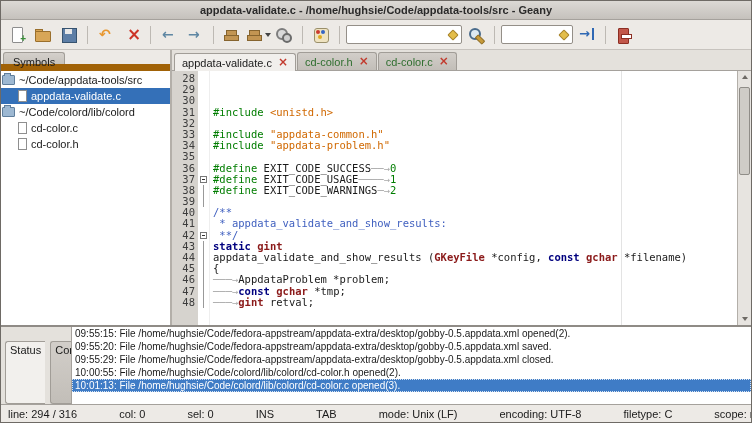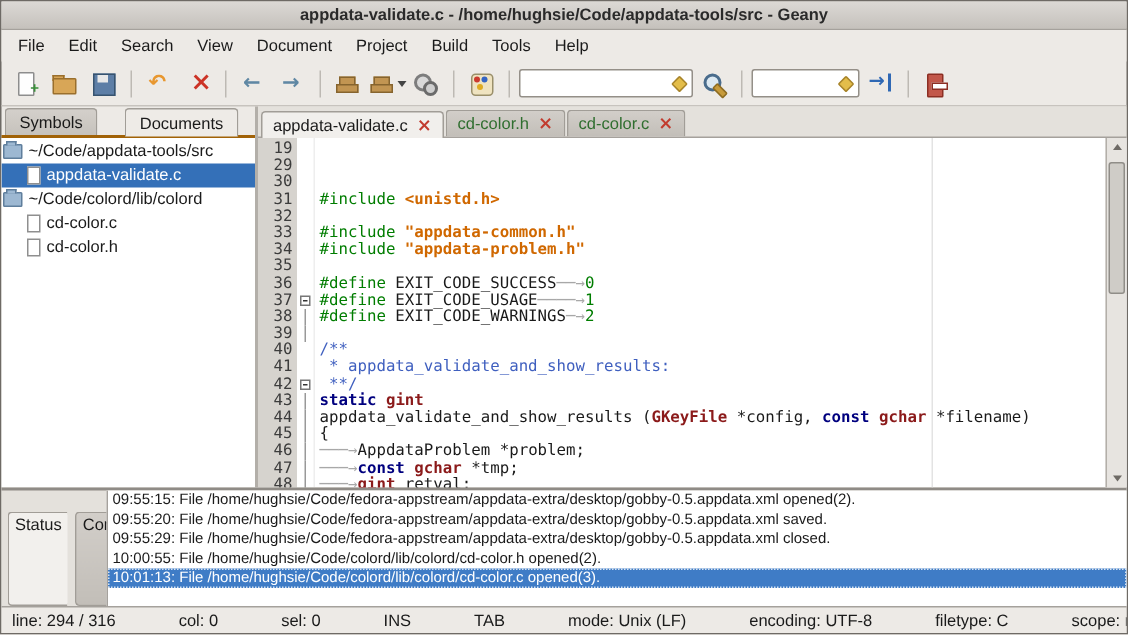--- a/index.html
+++ b/index.html
@@ -52,21 +52,21 @@
   .ic-quit::after { left:6px; top:8px; width:9px; height:3px; background:#fff; border:1px solid #8c2e23; }
   .clear-icon { width:11px; height:11px; position:relative; flex:none; }
   .clear-icon::after { content:""; position:absolute; left:2px; top:2px; width:6px; height:6px; background:#e3bd4a; border:1px solid #a8842a; transform:rotate(45deg); border-radius:1px; }
   .caret { width:0; height:0; border-left:3px solid transparent; border-right:3px solid transparent; border-top:4px solid #444; margin-left:1px; flex:none; }
 
   
   .main { flex:1; display:flex; min-height:0; }
 
   
   .sidebar { width:171px; flex:none; display:flex; flex-direction:column; border-right:2px solid #b3afa9; }
-  .side-tabs { height:21px; flex:none; display:flex; gap:18px; padding:2px 2px 0 2px; border-bottom:2px solid #a16207;align-items:flex-end; }
+  .side-tabs { height:21px; flex:none; display:flex; gap:4px; padding:2px 2px 0 2px; border-bottom:7px solid #a16207; }
   .side-tab { padding:3px 9px 2px; border:1px solid #a19d97; border-bottom:none; border-radius:3px 3px 0 0;
               background:linear-gradient(#d4d0cb,#c6c2bc); white-space:nowrap; }
   .side-tab.active { background:#eeebe7; position:relative; top:1px; padding-top:4px; }
   .tree { flex:1; background:#fff; overflow:hidden; padding-top:1px; }
   .tree-row { height:16px; display:flex; align-items:center; gap:4px; padding-left:1px; white-space:nowrap; overflow:hidden; }
   .tree-row.child { padding-left:17px; }
   .tree-row.selected { background:var(--sel,#3470b8); color:#fff; }
   .tree-folder-icon { width:13px; height:10px; background:#9db8d2; border:1px solid #5f7e9c; border-radius:1px; position:relative; flex:none; }
   .tree-folder-icon::before { content:""; position:absolute; top:-3px; left:1px; width:5px; height:2px; background:#9db8d2; border:1px solid #5f7e9c; border-bottom:none; }
   .tree-file-icon { width:9px; height:12px; background:#fff; border:1px solid #8f8f8f; flex:none; }
@@ -85,21 +85,21 @@
   .foldcol { width:12px; flex:none; background:#fff; border-right:1px solid #eee; padding-top:2px; }
   .fcell { height:11.2px; display:flex; align-items:center; justify-content:center; }
   .fold-box { width:7px; height:7px; border:1px solid #777; background:#fff; position:relative; }
   .fold-box::after { content:""; position:absolute; left:1px; right:1px; top:2px; height:1px; background:#333; }
   .fold-vline { width:1px; height:100%; background:#999; }
   .codecol { flex:1; min-width:0; position:relative; overflow:hidden; white-space:pre; padding:2px 0 0 3px; }
   .longline-marker { position:absolute; top:0; bottom:0; left:65ch; width:1px; background:#e3e3e3; }
   .cline { height:11.2px; position:relative; z-index:1; }
   .sg-plain { color:#1a1a1a; }
   .sg-pre { color:#007d00; }
-  .sg-str { color:#d06800;font-weight:bold; }
+  .sg-str { color:#d06800; }
   .sg-num { color:#007d00; }
   .sg-kw  { color:#00007f; font-weight:bold; }
   .sg-typ { color:#8b1a1a; font-weight:bold; }
   .sg-cmt { color:#3f5fbf; }
   .sg-ws  { color:#a8a8a8; }
   .vscroll { width:14px; flex:none; background:#e7e4e0; border-left:1px solid #b3afa9; position:relative; }
   .vscroll::before, .vscroll::after { content:""; position:absolute; left:4px; border-left:3px solid transparent; border-right:3px solid transparent; }
   .vscroll::before { top:4px; border-bottom:4px solid #6e6a65; }
   .vscroll::after { bottom:4px; border-top:4px solid #6e6a65; }
   .vthumb { position:absolute; left:1px; right:1px; top:16px; height:88px; background:#cfccc7; border:1px solid #908d88; border-radius:2px; }
@@ -118,31 +118,20 @@
   .statusbar { height:18px; flex:none; border-top:1px solid #a5a19c; display:flex; align-items:center; padding:0 7px; gap:42px; background:#edeae6; white-space:nowrap; overflow:hidden; }
 </style>
 </head>
 <body>
 
 <div id="window">
   <div class="titlebar">
     <span>appdata-validate.c - /home/hughsie/Code/appdata-tools/src - Geany</span>
   </div>
 
-  <div class="menubar" id="menubar">
-      <div class="menu-item">File</div>
-      <div class="menu-item">Edit</div>
-      <div class="menu-item">Search</div>
-      <div class="menu-item">View</div>
-      <div class="menu-item">Document</div>
-      <div class="menu-item">Project</div>
-      <div class="menu-item">Build</div>
-      <div class="menu-item">Tools</div>
-      <div class="menu-item">Help</div>
-    </div>
 
   <div class="toolbar" id="toolbar">
       <div class="tb-btn">
         <span class="icon ic-new-file"></span>
       </div>
       <div class="tb-btn">
         <span class="icon ic-open-folder"></span>
       </div>
       <div class="tb-btn">
         <span class="icon ic-save"></span>
@@ -195,21 +184,20 @@
       <div class="tb-sep"></div>
       <div class="tb-btn">
         <span class="icon ic-quit"></span>
       </div>
     </div>
 
   <div class="main">
     <div class="sidebar">
       <div class="side-tabs" id="sidetabs">
           <div class="side-tab">Symbols</div>
-          <div class="side-tab active">Documents</div>
         </div>
       <div class="tree" id="tree">
           <div class="tree-row">
             <span class="tree-folder-icon"></span>
             <span>~/Code/appdata-tools/src</span>
           </div>
           <div class="tree-row child selected">
             <span class="tree-file-icon"></span>
             <span>appdata-validate.c</span>
           </div>
@@ -238,21 +226,21 @@
             <span style="color: rgb(47, 110, 47);">cd-color.h</span>
             <span class="tab-close">×</span>
           </div>
           <div class="etab">
             <span style="color: rgb(47, 110, 47);">cd-color.c</span>
             <span class="tab-close">×</span>
           </div>
         </div>
       <div class="editor">
         <div class="gutter" id="gutter">
-            <div class="gnum">19</div>
+            <div class="gnum">28</div>
             <div class="gnum">29</div>
             <div class="gnum">30</div>
             <div class="gnum">31</div>
             <div class="gnum">32</div>
             <div class="gnum">33</div>
             <div class="gnum">34</div>
             <div class="gnum">35</div>
             <div class="gnum">36</div>
             <div class="gnum">37</div>
             <div class="gnum">38</div>

